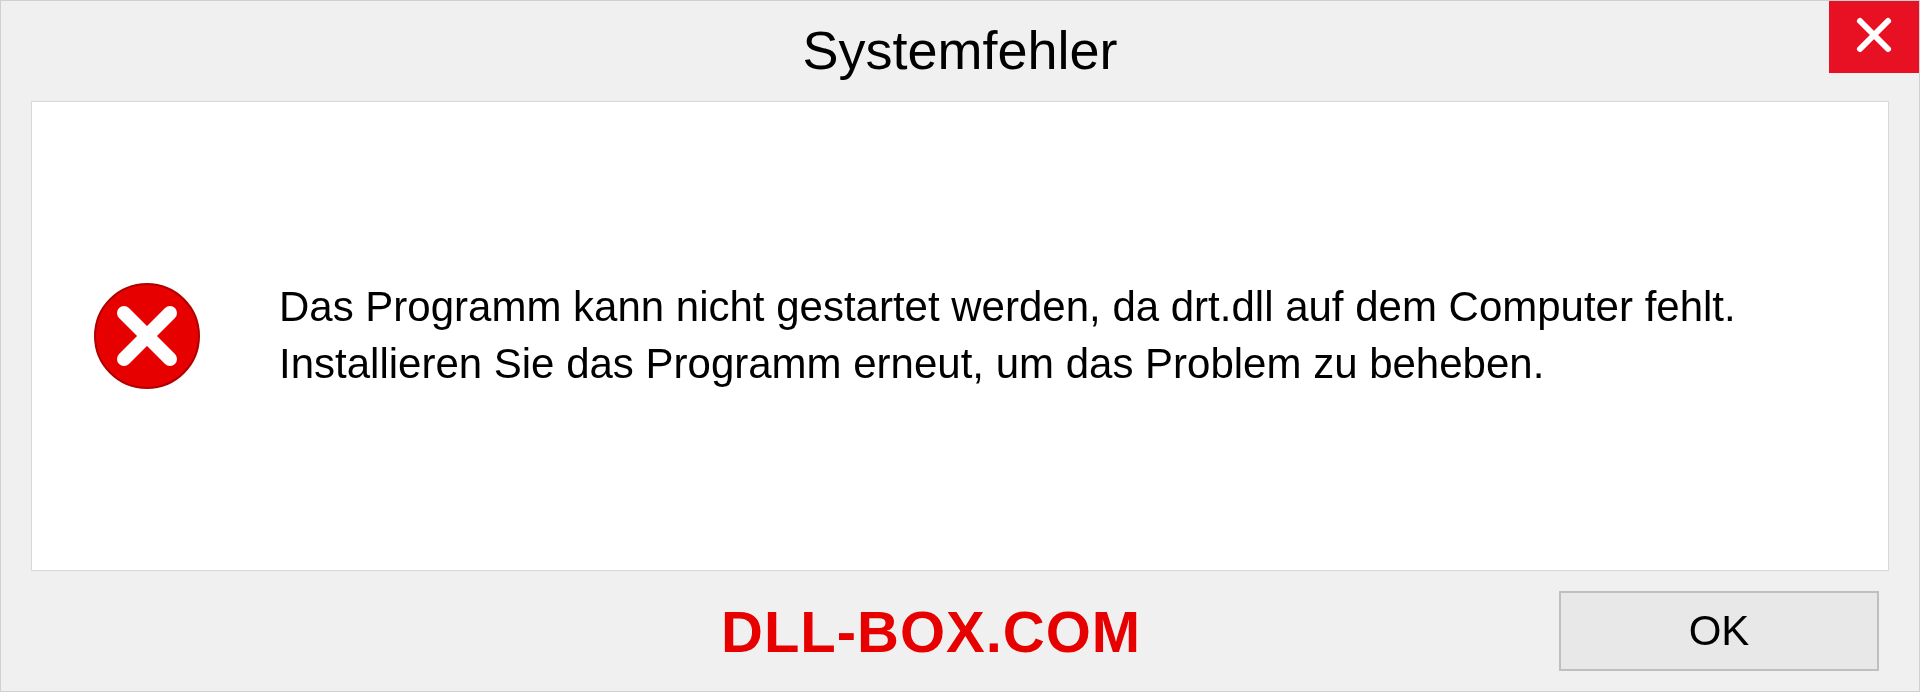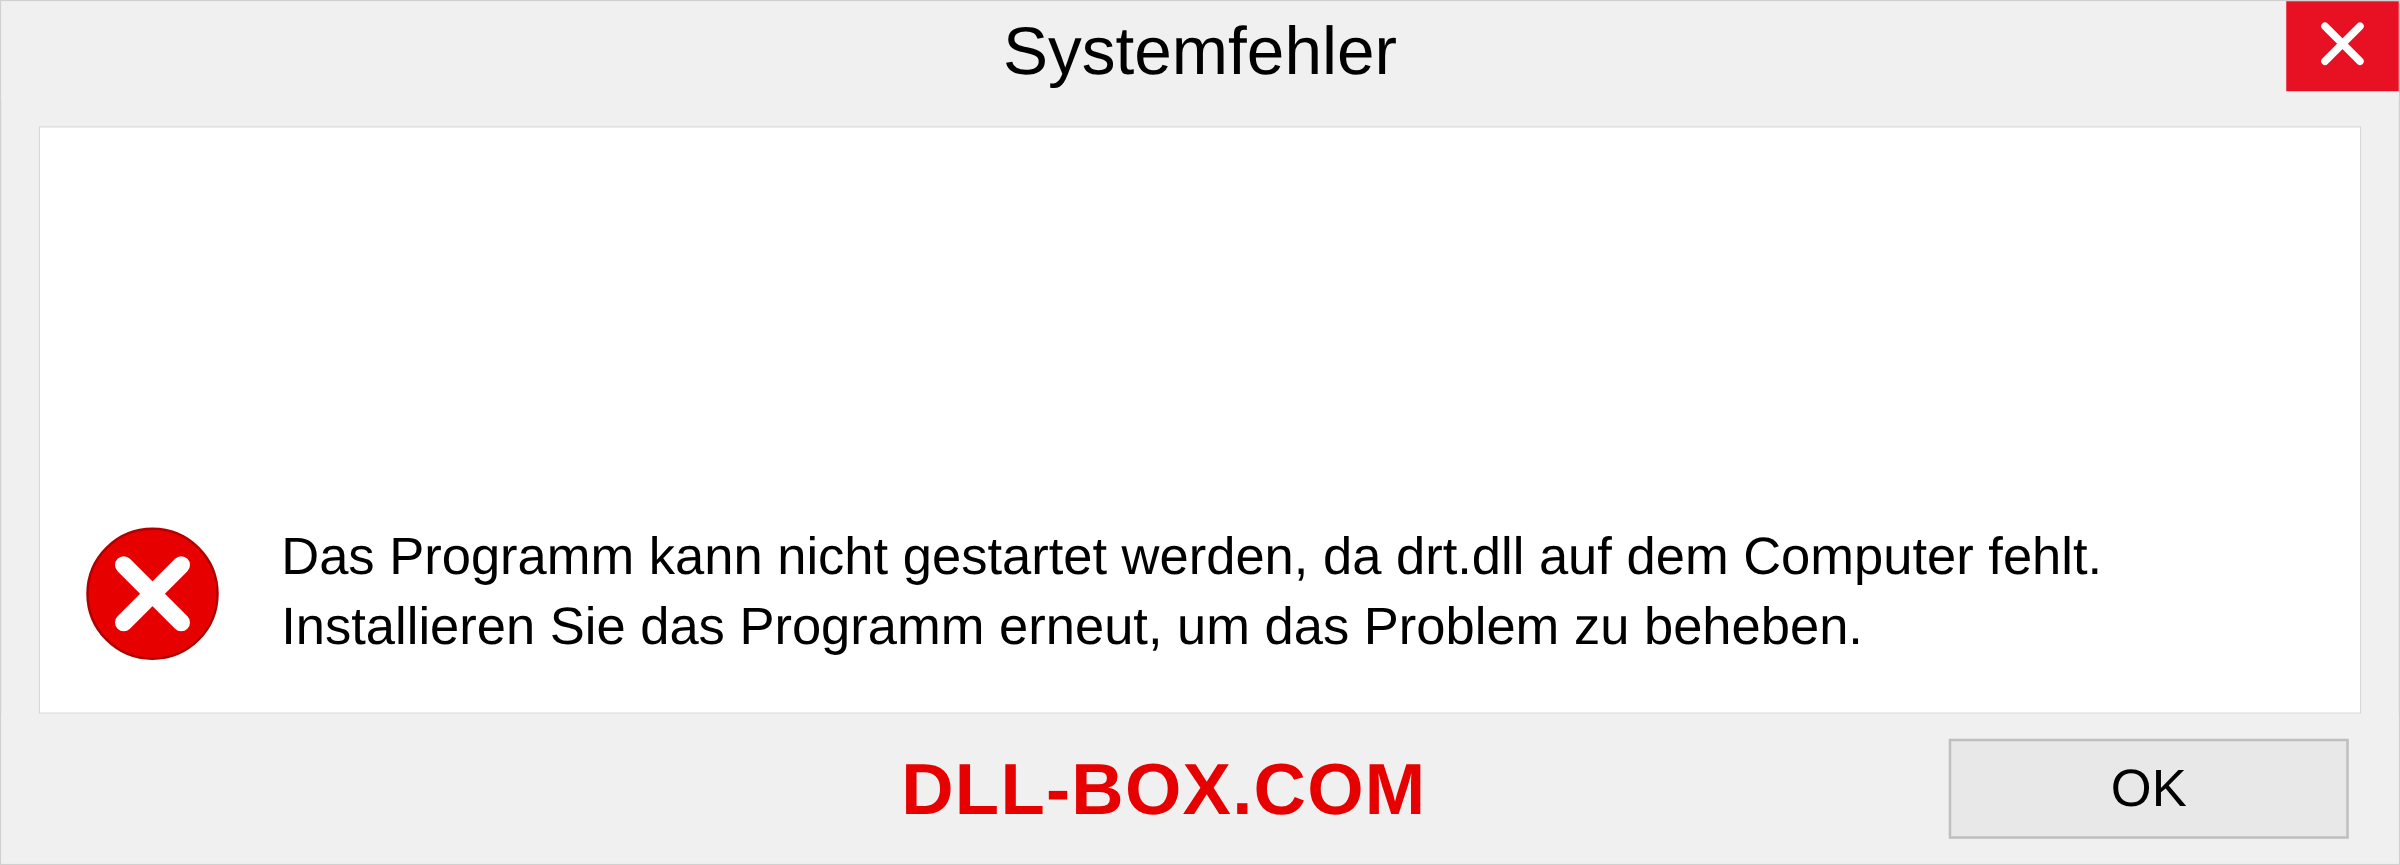--- a/index.html
+++ b/index.html
@@ -18,21 +18,21 @@
       width: 1920px;
       height: 692px;
       background: #f0f0f0;
       border: 1px solid #d0d0d0;
       display: flex;
       flex-direction: column;
     }
     .titlebar {
       height: 80px;
       display: flex;
-      align-items: center;
+      align-items: flex-end;
       justify-content: center;
       position: relative;
       background: #f0f0f0;
     }
     .title {
       font-size: 54px;
       font-weight: 400;
       color: #000;
     }
     .close-btn {
@@ -50,23 +50,23 @@
     .close-btn svg {
       width: 40px;
       height: 40px;
     }
     .content-area {
       margin: 20px 30px 0 30px;
       background: #ffffff;
       border: 1px solid #d8d8d8;
       flex: 1;
       display: flex;
-      align-items: flex-end;
-      padding: 40px 35px;
-      gap: 48px;
+      align-items: center;
+      padding: 40px 60px;
+      gap: 77px;
     }
     .error-icon {
       flex-shrink: 0;
       width: 110px;
       height: 110px;
       display: flex;
       align-items: center;
       justify-content: center;
     }
     .error-icon svg {

